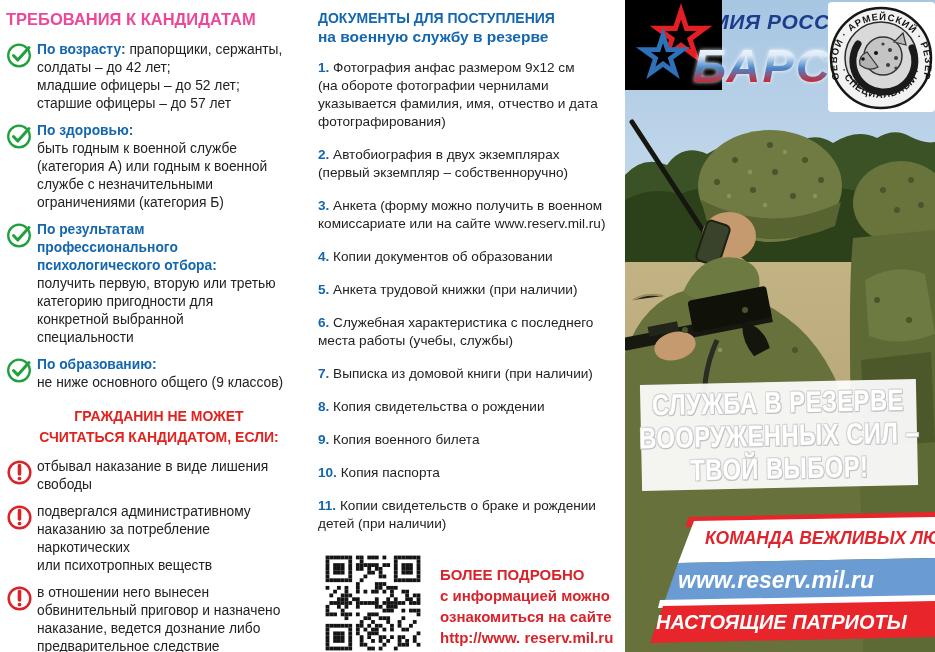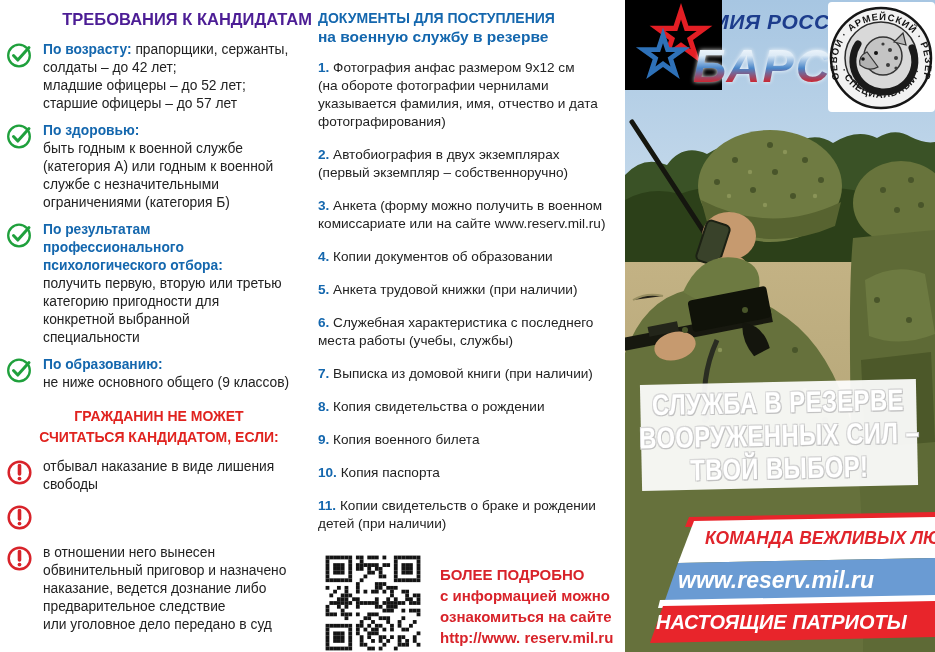--- a/index.html
+++ b/index.html
@@ -1,22 +1,22 @@
 <!DOCTYPE html>
 <html><head>
 <meta charset="utf-8">
 <style>
   html,body{margin:0;padding:0;background:#fff;}
   .page{position:relative;width:935px;height:652px;background:#ffffff;
         font-family:"Liberation Sans",sans-serif;overflow:hidden;color:#222;}
 
   
   .col-left{position:absolute;left:6px;top:6px;width:306px;}
-  .col-left .title{color:#4c1d95;font-weight:bold;font-size:16.5px;text-align:right;margin:4px 0 12px;}
-  .item{display:flex;gap:10px;margin-bottom:9px;}
+  .col-left .title{color:#ec4899;font-weight:bold;font-size:16.5px;text-align:left;margin:4px 0 12px;}
+  .item{display:flex;gap:4px;margin-bottom:9px;}
   .item .ic{flex:0 0 27px;padding-top:1px;}
   .item .txt{font-size:13.8px;line-height:18px;white-space:pre-line;}
   .lead{color:#1467ae;font-weight:bold;white-space:pre-line;}
   .ban-title{color:#e0231f;font-weight:bold;font-size:14px;line-height:21px;
              text-align:center;margin:14px 0 10px;white-space:pre-line;}
 
   
   .col-mid{position:absolute;left:318px;top:6px;width:306px;}
   .col-mid .title1{color:#1467ae;font-weight:bold;font-size:14px;text-align:left;margin:4px 0 0;}
   .col-mid .title2{color:#1467ae;font-weight:bold;font-size:15.5px;text-align:left;margin:2px 0 13px;}
@@ -138,20 +138,24 @@
     </div>
 
     <div class="item">
       <span class="ic">
         <svg width="27" height="27" viewBox="0 0 27 27">
             <circle cx="13.5" cy="13.5" r="10.8" fill="none" stroke="#d8232a" stroke-width="2.5"></circle>
             <path d="M13.5,6.5 L13.5,15" stroke="#d8232a" stroke-width="3.6" stroke-linecap="round"></path>
             <circle cx="13.5" cy="19.6" r="1.9" fill="#d8232a"></circle>
           </svg>
       </span>
+      <span class="txt">подвергался административному
+наказанию за потребление
+наркотических
+или психотропных веществ</span>
     </div>
 
     <div class="item">
       <span class="ic">
         <svg width="27" height="27" viewBox="0 0 27 27">
             <circle cx="13.5" cy="13.5" r="10.8" fill="none" stroke="#d8232a" stroke-width="2.5"></circle>
             <path d="M13.5,6.5 L13.5,15" stroke="#d8232a" stroke-width="3.6" stroke-linecap="round"></path>
             <circle cx="13.5" cy="19.6" r="1.9" fill="#d8232a"></circle>
           </svg>
       </span>

